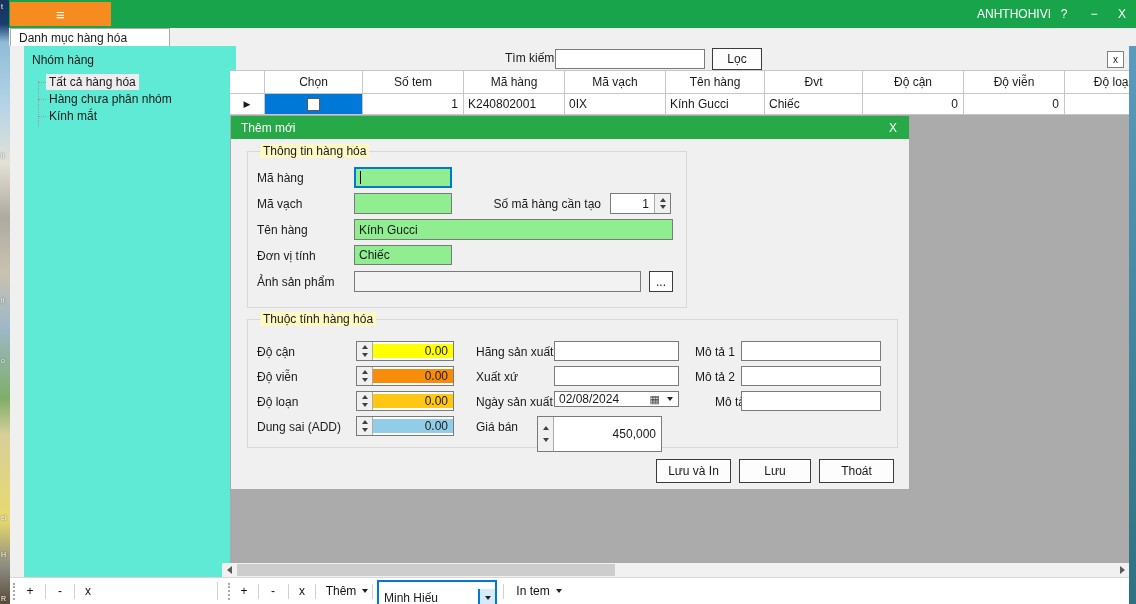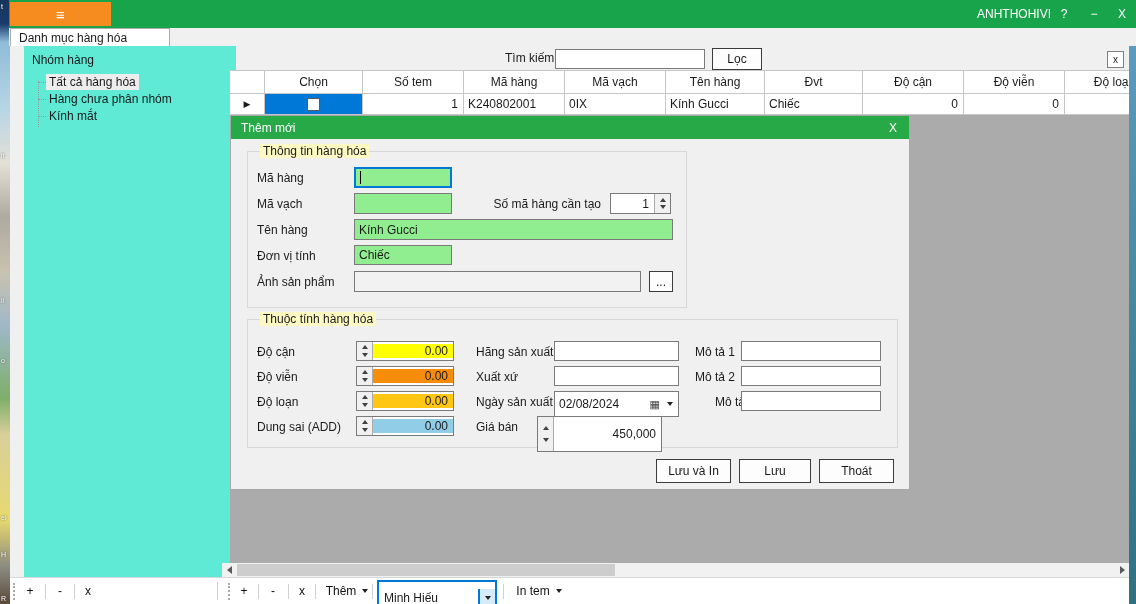--- a/index.html
+++ b/index.html
@@ -229,21 +229,21 @@
           <i class="tri-dn"></i>
         </span>
       <span class="numval" style="background-color: rgb(146, 205, 232);">0.00</span>
     </div>
 
     <div class="abs" style="left:245px;top:229px">Hãng sản xuất</div>
     <div class="abs field vcenter" style="left:323px;top:225px;width:125px;height:20px;padding-left:4px"></div>
     <div class="abs" style="left:245px;top:254px">Xuất xứ</div>
     <div class="abs field vcenter" style="left:323px;top:250px;width:125px;height:20px;padding-left:4px"></div>
     <div class="abs" style="left:245px;top:279px">Ngày sản xuất</div>
-    <div class="abs field vcenter" style="left:323px;top:275px;width:125px;height:26px;padding-left:4px">
+    <div class="abs field vcenter" style="left:323px;top:275px;width:125px;height:16px;padding-left:4px">
       <span>02/08/2024</span>
       <span style="position:absolute;right:18px;font-size:11px;color:#444">▦</span>
       <span class="cd" style="position:absolute;right:5px"></span>
     </div>
     <div class="abs" style="left:245px;top:304px">Giá bán</div>
     <div class="abs numctl" style="left:306px;top:300px;width:125px;height:36px">
       <span class="spin l">
           <i class="tri-up"></i>
           <i class="tri-dn"></i>
         </span>

